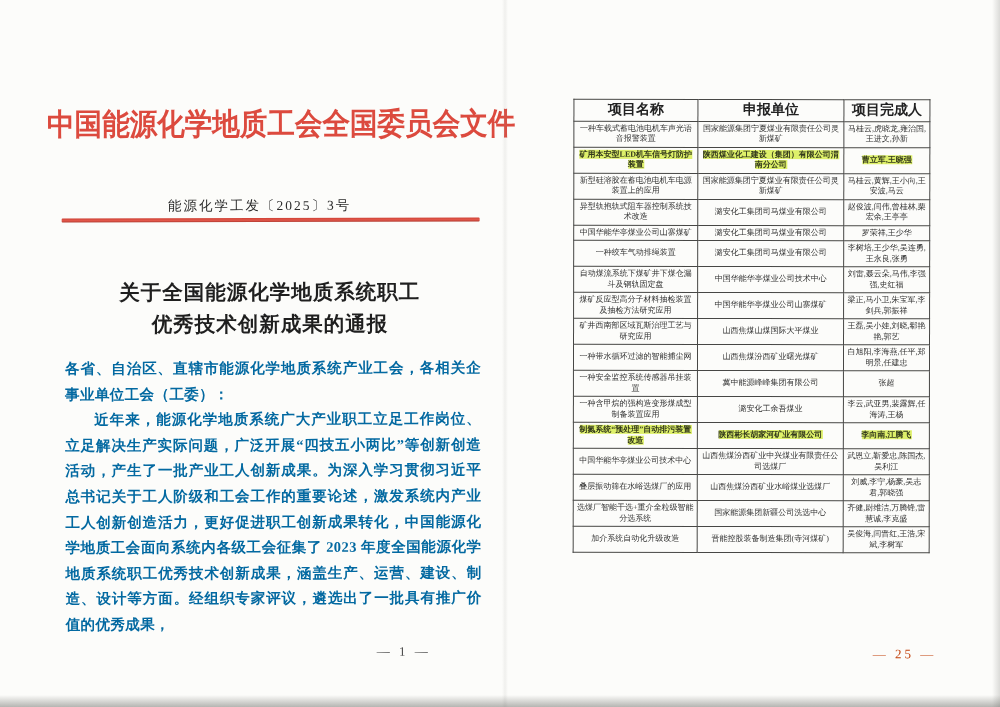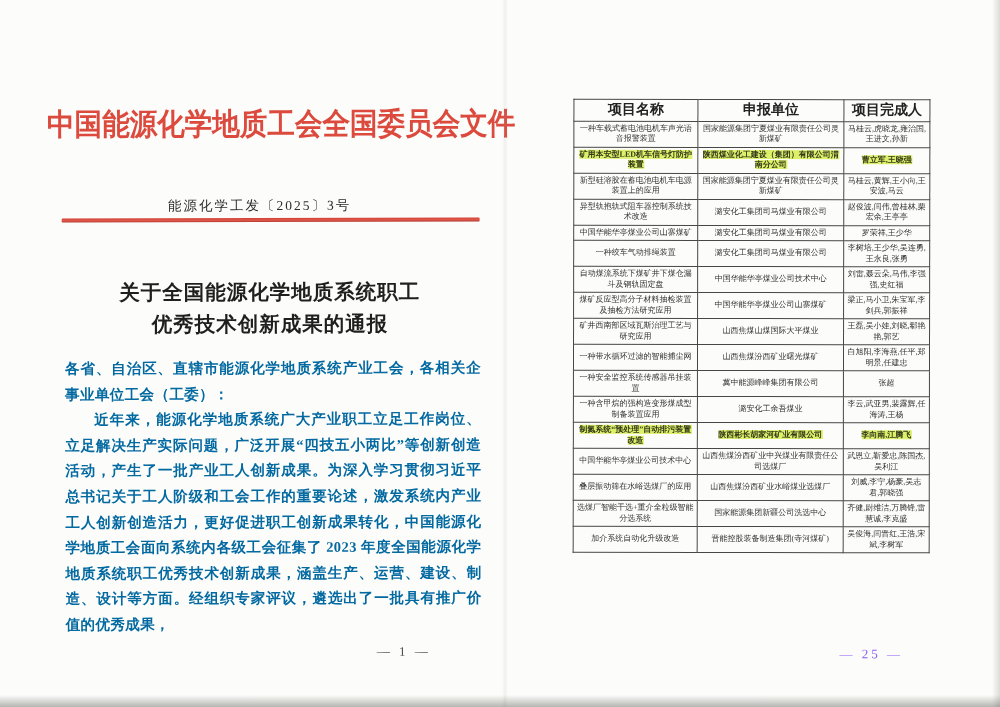--- a/index.html
+++ b/index.html
@@ -63,22 +63,22 @@
   table.results col.c1{width:124px;}
   table.results col.c2{width:146px;}
   table.results col.c3{width:86px;}
   table.results th,table.results td{
     border:1px solid #474745;text-align:center;vertical-align:middle;
     padding:2px 3px;word-break:break-all;
   }
   table.results th{font-size:14px;font-weight:bold;padding:5px 2px;color:#222;}
   .hl{background:#def06a;font-weight:bold;color:#33391c;box-decoration-break:clone;}
   .page-num-right{
-    position:absolute;left:330px;top:646px;width:130px;
-    font-size:13px;color:#8b5cf6;letter-spacing:3px;
+    position:absolute;left:330px;top:646px;width:130px;text-align:center;
+    font-size:13px;color:#c2410c;letter-spacing:3px;
   }
 </style>
 </head>
 <body>
 
 <div class="left-page">
   <div class="red-head">中国能源化学地质工会全国委员会文件</div>
   <div class="doc-number">能源化学工发〔2025〕3号</div>
   <div class="red-rule"></div>
   <div class="doc-title">

